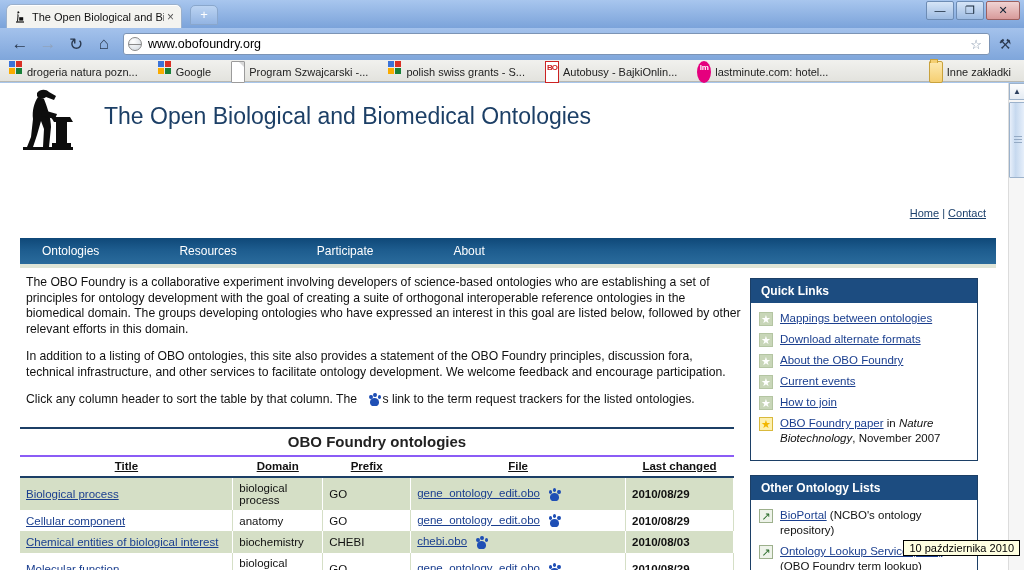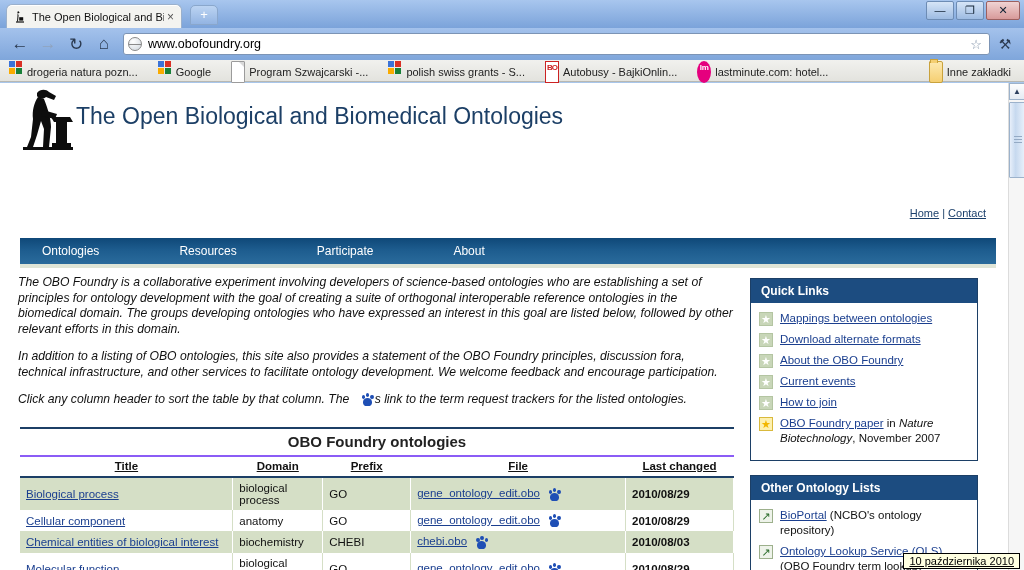--- a/index.html
+++ b/index.html
@@ -239,21 +239,21 @@
     position: relative;
     height: 72px;
     padding-left: 12px;
   }
   .logo {
     position: absolute; left: 10px; top: 2px;
     width: 72px; height: 68px;
   }
   .site-title {
     position: absolute;
-    left: 76px; top: 20px;
+    left: 104px; top: 20px;
     font-size: 23px; color: #1c3f66;
     font-family: "Liberation Sans", sans-serif;
     white-space: nowrap;
   }
   .hdr-links {
     position: absolute; right: 22px; top: 124px;
     font-size: 11px; color: #1c3f66;
   }
   .hdr-links a { color: #1b3f6b; text-decoration: underline; }
 
@@ -274,23 +274,22 @@
   .navbar .navitem:first-child { margin-left: 8px; }
   .nav-underline {
     position: absolute;
     left: 20px; top: 181px;
     width: 976px; height: 4px;
     background: #dfe5d7;
   }
 
   .content {
     position: absolute;
-    left: 18px; top: 192px;
+    left: 26px; top: 192px;
     width: 718px;
-    font-style: italic;
   }
   .content p {
     margin: 0 0 12px 0;
     font-size: 12.2px;
     color: #111;
     line-height: 15.5px;
   }
 
   .table-wrap {
     position: absolute;
@@ -390,28 +389,27 @@
     background: #eef3ea; border: 1px solid #9db08c;
     color: #2a6b2a; font-size: 11px; line-height: 12px; text-align:center;
   }
   .ol-item { display:flex; align-items: flex-start; margin-bottom: 7px; font-size: 11.5px; line-height: 14.5px; color:#111; }
   .ol-item a { color:#1b3f8f; text-decoration: underline; }
   .it { font-style: italic; }
 
   
   .datestatus {
     position: absolute;
-    right: 4px; bottom: 1px;
+    right: 4px; bottom: 14px;
     background: #ffffe1;
     border: 1px solid #000;
     font-size: 11px;
     padding: 1px 5px;
     color: #000;
     z-index: 50;
-    text-decoration: underline;
   }
 </style>
 </head>
 <body>
 
 <div id="browser">
 
   <div class="tabstrip">
     <div class="tab">
       <span class="favicon">

